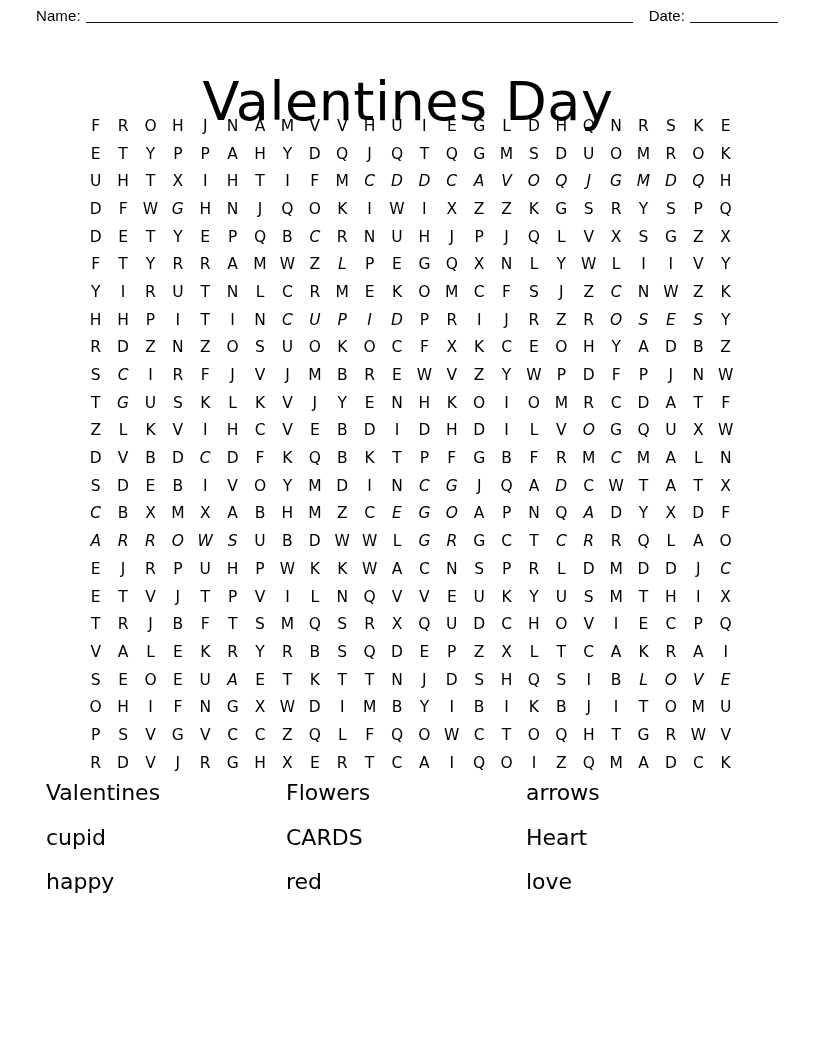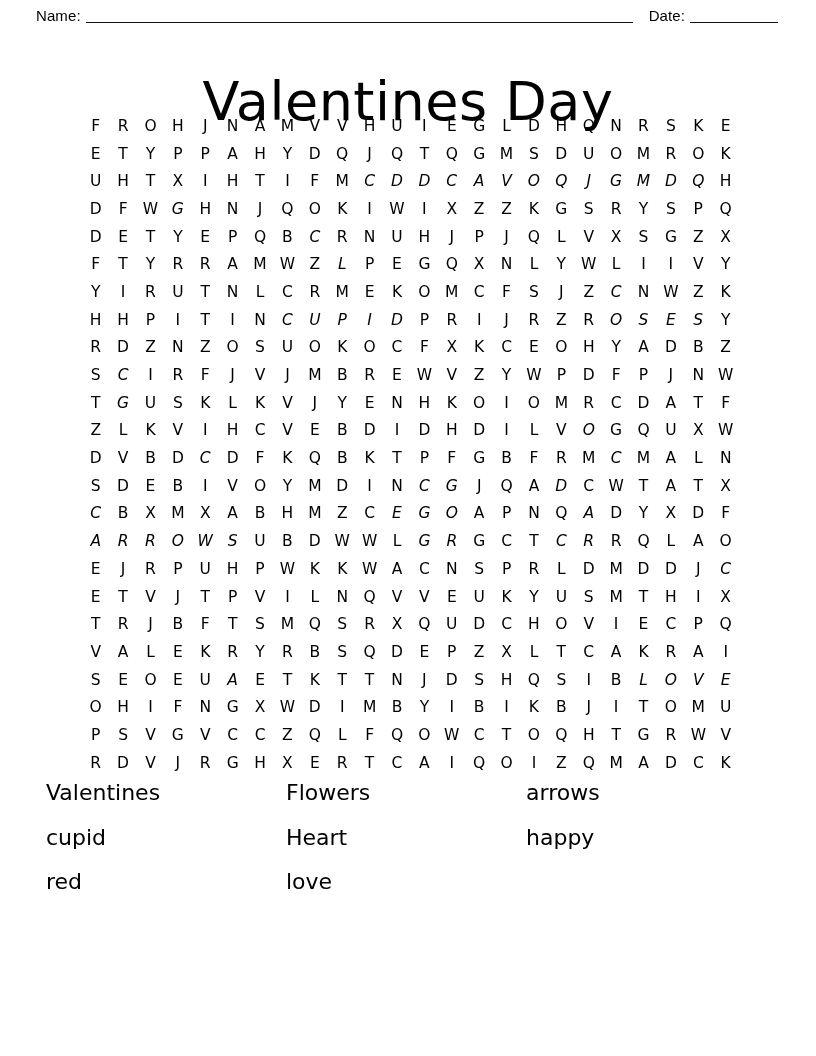--- a/index.html
+++ b/index.html
@@ -744,18 +744,19 @@
       <span class="cell">C</span>
       <span class="cell">K</span>
     </div>
   </div>
 
 <div class="word-list" id="wordlist">
     <div class="word">Valentines</div>
     <div class="word">Flowers</div>
     <div class="word">arrows</div>
     <div class="word">cupid</div>
+    <div class="word">CARDS</div>
     <div class="word">Heart</div>
     <div class="word">happy</div>
     <div class="word">red</div>
     <div class="word">love</div>
     <div class="word empty"></div>
   </div>
 
 </body></html>

